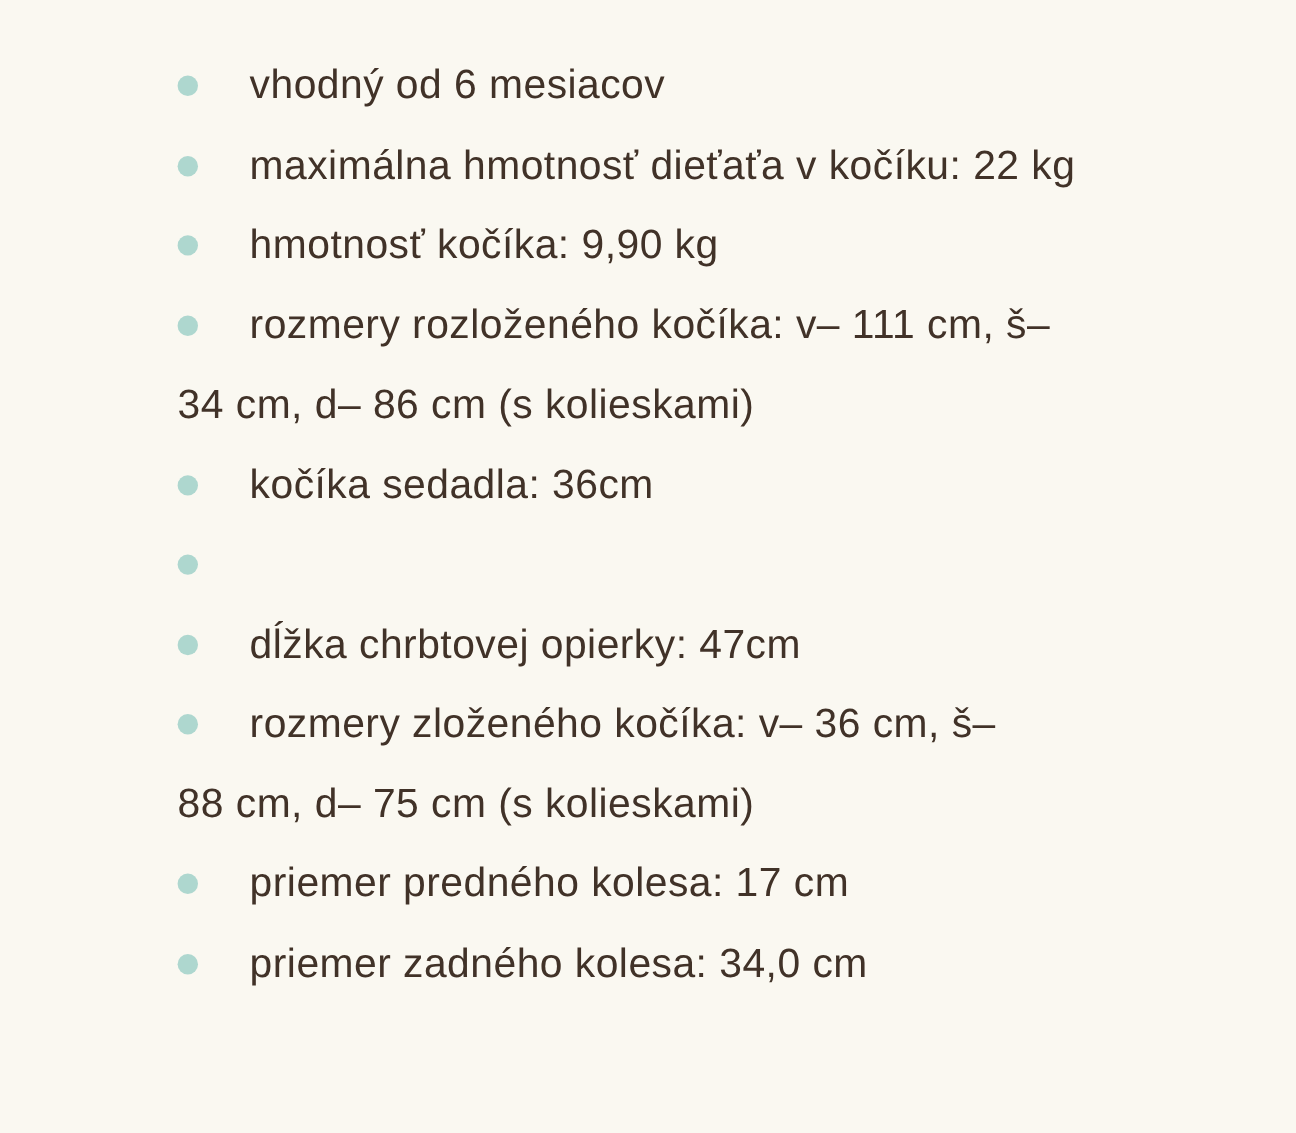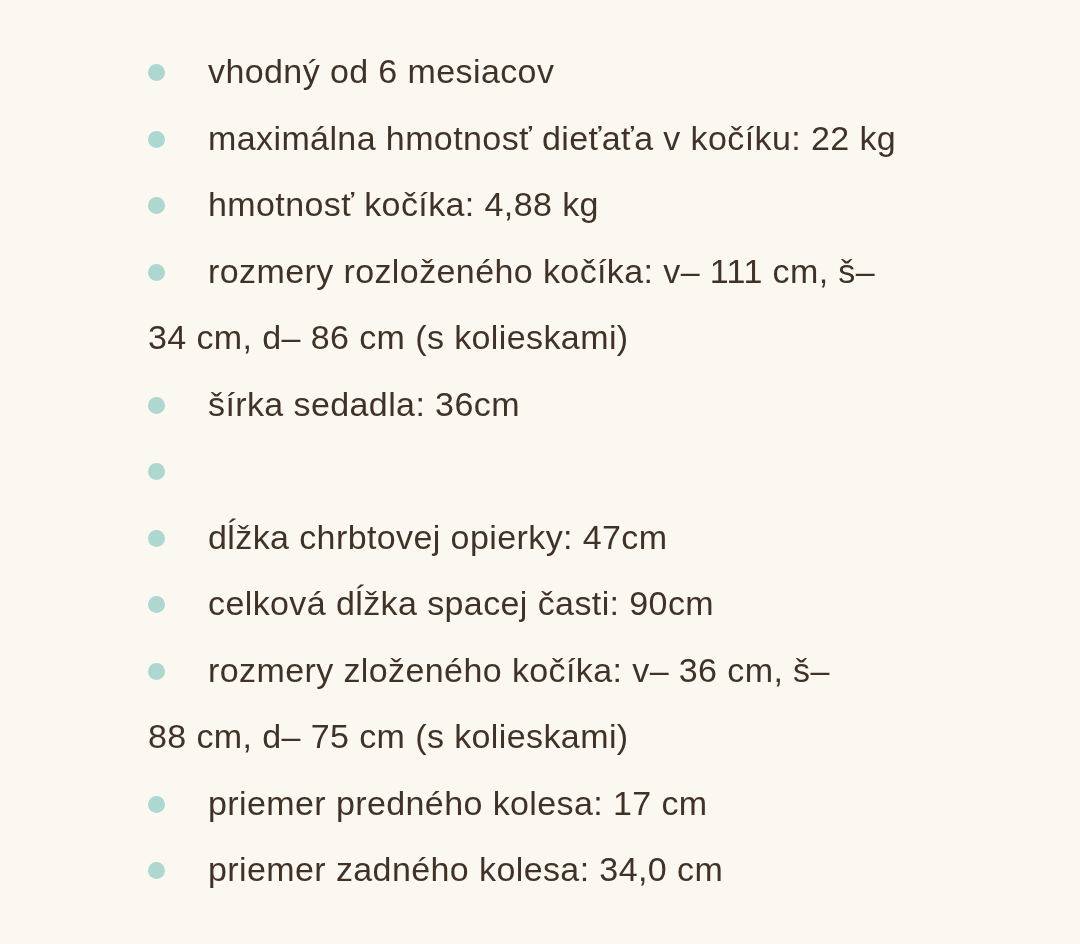--- a/index.html
+++ b/index.html
@@ -49,25 +49,24 @@
     white-space: pre-line;
   }
 </style>
 </head>
 <body>
 
 <div class="page">
   <ul class="spec-list">
     <li><span class="bullet"></span><span class="spec-text">vhodný od 6 mesiacov</span></li>
     <li><span class="bullet"></span><span class="spec-text">maximálna hmotnosť dieťaťa v kočíku: 22 kg</span></li>
-    <li><span class="bullet"></span><span class="spec-text">hmotnosť kočíka: 4,88 kg</span></li>
+    <li><span class="bullet"></span><span class="spec-text">hmotnosť kočíka: 9,90 kg</span></li>
     <li><span class="bullet"></span><span class="spec-text">rozmery rozloženého kočíka: v– 111 cm, š–
 34 cm, d– 86 cm (s kolieskami)</span></li>
-    <li><span class="bullet"></span><span class="spec-text">šírka sedadla: 36cm</span></li>
+    <li><span class="bullet"></span><span class="spec-text">kočíka sedadla: 36cm</span></li>
     <li><span class="bullet"></span></li>
     <li><span class="bullet"></span><span class="spec-text">dĺžka chrbtovej opierky: 47cm</span></li>
-    <li><span class="bullet"></span><span class="spec-text">celková dĺžka spacej časti: 90cm</span></li>
     <li><span class="bullet"></span><span class="spec-text">rozmery zloženého kočíka: v– 36 cm, š–
 88 cm, d– 75 cm (s kolieskami)</span></li>
     <li><span class="bullet"></span><span class="spec-text">priemer predného kolesa: 17 cm</span></li>
     <li><span class="bullet"></span><span class="spec-text">priemer zadného kolesa: 34,0 cm</span></li>
   </ul>
 </div>
 
 </body></html>

